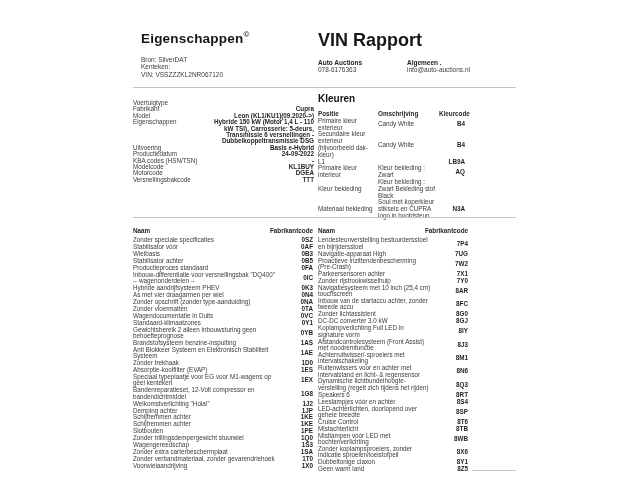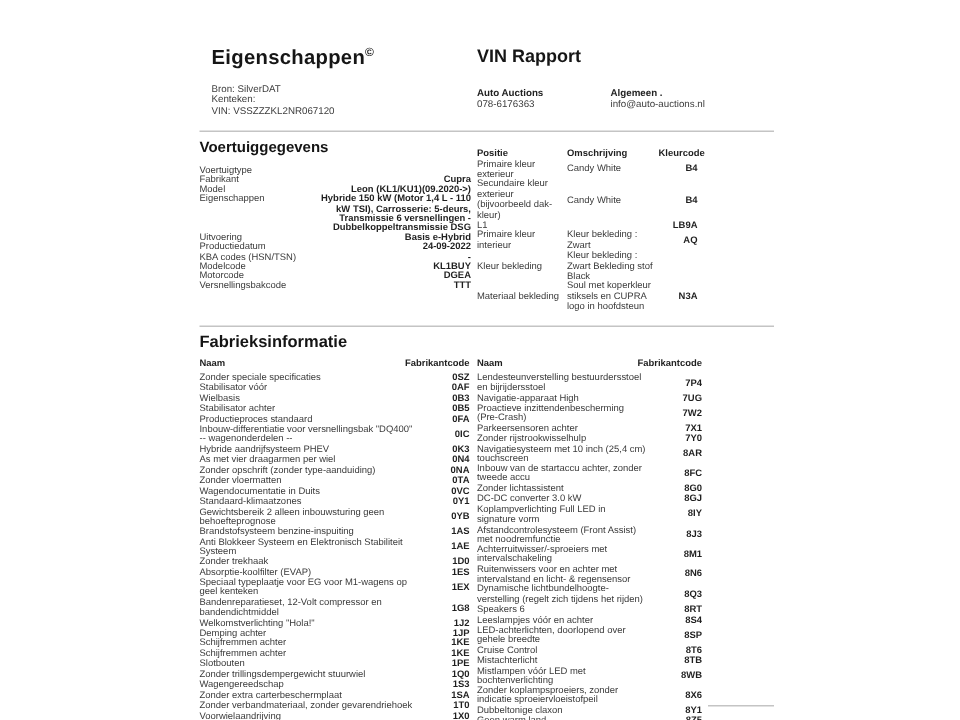--- a/index.html
+++ b/index.html
@@ -4,21 +4,21 @@
 <style>
   html,body{margin:0;padding:0;}
   body{
     width:640px;height:480px;background:#ffffff;position:relative;
     font-family:"Liberation Sans", sans-serif;color:#222;
     overflow:hidden;
   }
   .abs{position:absolute;}
   .brand{left:141px;top:30px;font-size:13.5px;font-weight:bold;color:#161616;letter-spacing:.2px;}
   .brand sup{font-size:8px;}
-  .doc-title{left:318px;top:30px;font-size:12px;font-weight:bold;color:#161616;}
+  .doc-title{left:318px;top:30px;font-size:18px;font-weight:bold;color:#161616;}
   .meta-left{left:141px;top:56px;font-size:6.5px;line-height:7.4px;color:#3c3c3c;}
   .contact{top:59px;font-size:6.5px;line-height:7.4px;color:#3c3c3c;}
   .contact .cname{font-weight:bold;color:#222;}
   .c1pos{left:318px;}
   .c2pos{left:407px;}
   .divider{height:0;border-top:1px solid #c4c4c4;}
   .d1{left:133px;top:87px;width:383px;}
   .d2{left:133px;top:217px;width:383px;}
   .d3{left:472px;top:470px;width:44px;}
   .section-title{font-size:10px;font-weight:bold;color:#141414;}
@@ -64,21 +64,20 @@
   <div>078-6176363</div>
 </div>
 <div class="abs contact c2pos">
   <div class="cname">Algemeen .</div>
   <div>info@auto-auctions.nl</div>
 </div>
 
 <div class="abs divider d1"></div>
 
 <div class="abs vehicle">
-  <div class="section-title">Voertuiggegevens</div>
   <div class="vehicle-rows">
       <div class="vrow">
         <div class="vlabel">Voertuigtype</div>
         <div class="vvalue"></div>
       </div>
       <div class="vrow">
         <div class="vlabel">Fabrikant</div>
         <div class="vvalue">Cupra</div>
       </div>
       <div class="vrow">
@@ -110,20 +109,21 @@
         <div class="vvalue">DGEA</div>
       </div>
       <div class="vrow">
         <div class="vlabel">Versnellingsbakcode</div>
         <div class="vvalue">TTT</div>
       </div>
     </div>
 </div>
 
 <div class="abs colors">
+  <div class="section-title">Kleuren</div>
   <div class="colors-table">
     <div class="crow chead">
       <div class="c1">Positie</div>
       <div class="c2">Omschrijving</div>
       <div class="c3">Kleurcode</div>
     </div>
     <div>
         <div class="crow">
           <div class="c1">Primaire kleur exterieur</div>
           <div class="c2">Candy White</div>
@@ -154,21 +154,20 @@
           <div class="c2">Soul met koperkleur stiksels en CUPRA logo in hoofdsteun</div>
           <div class="c3">N3A</div>
         </div>
       </div>
   </div>
 </div>
 
 <div class="abs divider d2"></div>
 
 <div class="abs factory">
-  <div class="factory-title">Fabrieksinformatie</div>
   <div class="factory-cols">
     <div class="fcol fcol-left">
       <div class="fhead">
         <div class="fname">Naam</div>
         <div class="fcode">Fabrikantcode</div>
       </div>
       <div>
           <div class="frow">
             <div class="fname">Zonder speciale specificaties</div>
             <div class="fcode">0SZ</div>

